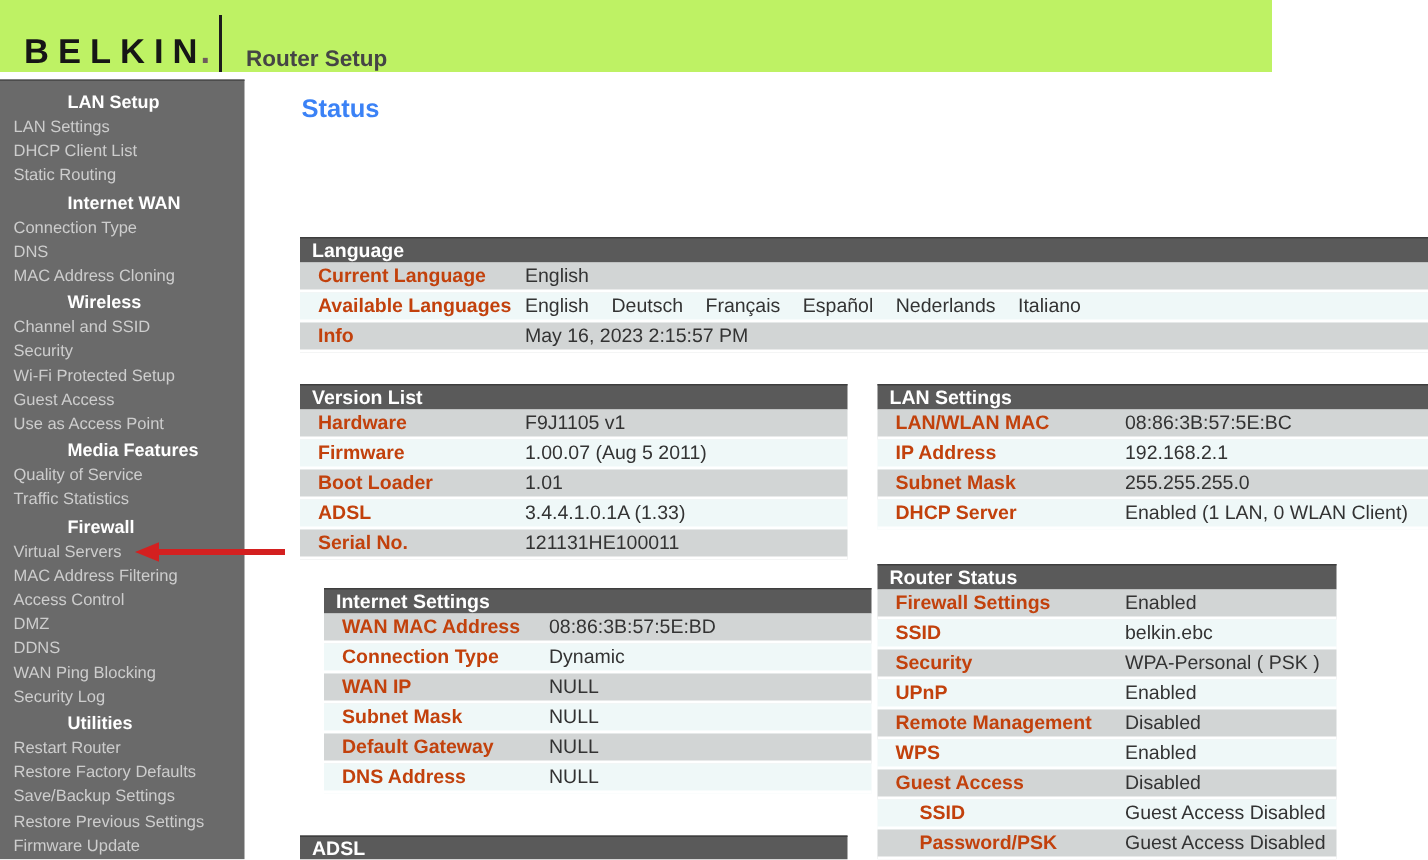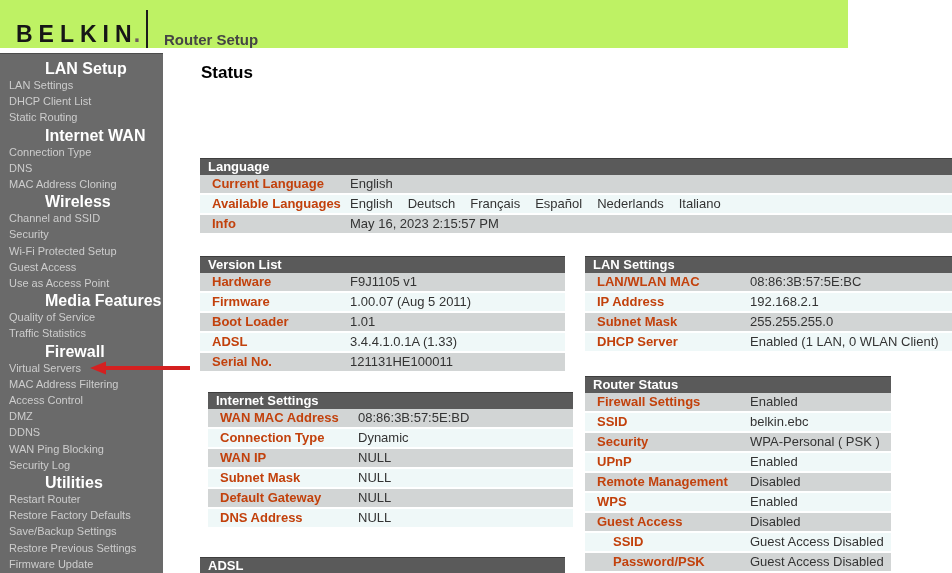--- a/index.html
+++ b/index.html
@@ -10,45 +10,45 @@
   .hdr{position:absolute;top:0;left:0;width:848px;height:48px;background:#bef264;
        display:flex;align-items:flex-end;}
   .logo{font-size:23px;font-weight:bold;letter-spacing:6px;color:#161616;margin-left:16px;white-space:nowrap;}
   .logo .dot{letter-spacing:0;color:#6e5c5c;margin-left:-4px;}
   .hdr-divider{width:2px;height:38px;background:#1c1c1c;margin:0 16px 0 6px;}
   .app-title{font-size:15px;font-weight:bold;color:#454545;}
 
   
   .sidebar{position:absolute;top:53px;left:0;width:163px;height:520px;background:#6a6a6a;
            box-sizing:border-box;padding:5px 0 0 9px;border-top:1px solid #4c4c4c;overflow:hidden;}
-  .side-section{color:#ffffff;font-weight:bold;font-size:16px;line-height:17px;margin-top:1px;white-space:nowrap;padding-left:36px;}
+  .side-section{color:#ffffff;font-weight:bold;font-size:12px;line-height:17px;margin-top:1px;white-space:nowrap;padding-left:36px;}
   .side-link{color:#cdcdcd;font-size:11px;line-height:16.2px;cursor:pointer;white-space:nowrap;}
 
   
   .arrow{position:absolute;left:76px;top:359px;z-index:5;pointer-events:none;}
 
   
-  .status-title{position:absolute;top:63px;left:201px;margin:0;font-size:17px;font-weight:bold;color:#000000;}
+  .status-title{position:absolute;top:63px;left:201px;margin:0;font-size:17px;font-weight:bold;color:#3b82f6;}
 
   .tbl{position:absolute;font-size:13px;}
   .tbl-head{background:#5a5a5a;border-top:1px solid #3e3e3e;color:#ffffff;font-weight:bold;
             height:16px;line-height:16px;padding-left:8px;}
   .tbl-row{display:flex;height:18px;line-height:18px;border-bottom:2px solid #ffffff;}
   .tbl-row.gray{background:#d2d5d5;}
   .tbl-row.lite{background:#eff8f8;}
   .cell-label{font-weight:bold;color:#c2410c;padding-left:12px;width:150px;box-sizing:border-box;
               flex-shrink:0;white-space:nowrap;}
   .tbl-right .cell-label{width:165px;}
   .tbl-row.indent .cell-label{padding-left:28px;}
   .cell-value{color:#333333;white-space:nowrap;}
   .lang-opt{margin-right:15px;}
 
   #table-language{top:158px;left:200px;width:752px;}
   #table-version{top:256px;left:200px;width:365px;}
-  #table-internet{top:392px;left:208px;width:365px;}
+  #table-internet{top:392px;left:216px;width:365px;}
   #table-adsl{top:557px;left:200px;width:365px;}
   #table-lan{top:256px;left:585px;width:367px;}
   #table-router{top:376px;left:585px;width:306px;}
 </style>
 </head>
 <body>
 
 <div class="page">
 
   <header class="hdr">

